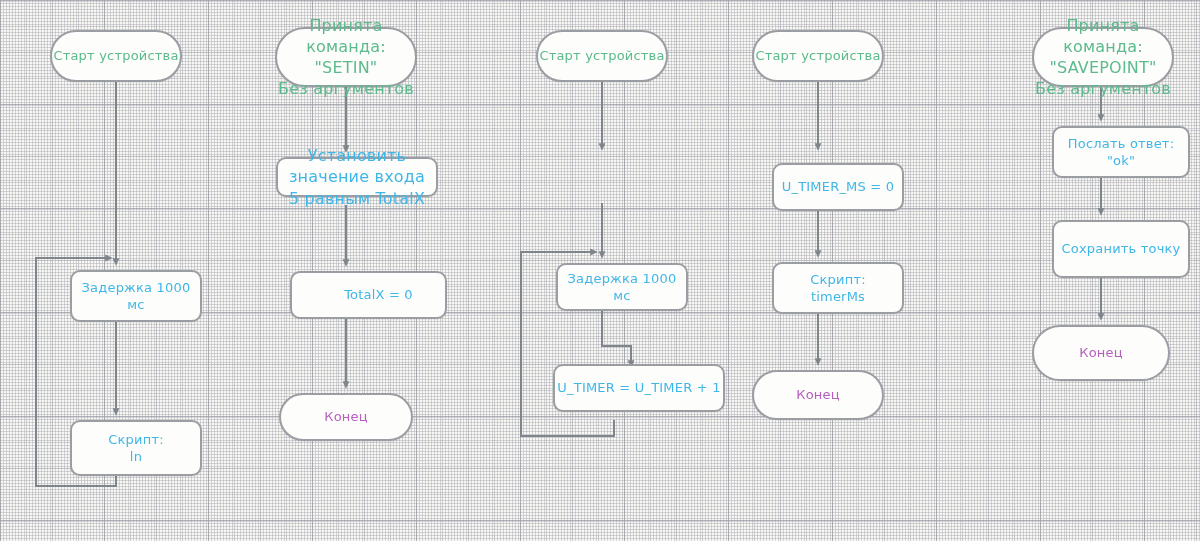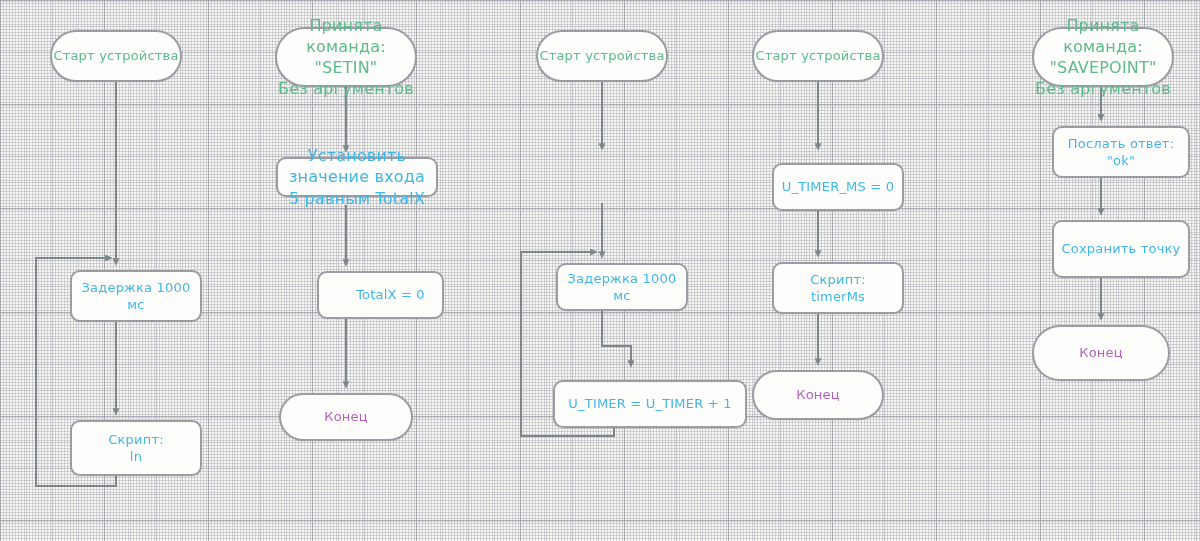--- a/index.html
+++ b/index.html
@@ -136,26 +136,26 @@
   <div class="node pill fs-11 t-start" style="left:50px;top:30px;width:132px;height:52px;">Старт устройства</div>
   <div class="node rect fs-11 t-action" style="left:50px;top:270px;width:132px;height:52px;">Задержка 1000 мс</div>
   <div class="node rect fs-11 t-action" style="left:50px;top:420px;width:132px;height:56px;">Скрипт:
 ln</div>
 
   <div class="node pill fs-10 t-start" style="left:275px;top:27px;width:142px;height:60px;">Принята команда:
 "SETIN"
 Без аргументов</div>
   <div class="node rect fs-10 t-action" style="left:256px;top:157px;width:162px;height:40px;">Установить значение входа
 5 равным TotalX</div>
-  <div class="node rect fs-11 t-action" style="left:297px;top:271px;width:127px;height:48px;padding-left:20px;">TotalX = 0</div>
+  <div class="node rect fs-11 t-action" style="left:270px;top:271px;width:157px;height:48px;padding-left:20px;">TotalX = 0</div>
   <div class="node pill fs-11 t-end" style="left:279px;top:393px;width:134px;height:48px;">Конец</div>
 
   <div class="node pill fs-11 t-start" style="left:536px;top:30px;width:132px;height:52px;">Старт устройства</div>
   <div class="node rect fs-11 t-action" style="left:536px;top:263px;width:132px;height:48px;">Задержка 1000 мс</div>
-  <div class="node rect fs-11 t-action" style="left:533px;top:380px;width:194px;height:48px;">U_TIMER = U_TIMER + 1</div>
+  <div class="node rect fs-11 t-action" style="left:533px;top:364px;width:172px;height:48px;">U_TIMER = U_TIMER + 1</div>
 
   <div class="node pill fs-11 t-start" style="left:752px;top:30px;width:132px;height:52px;">Старт устройства</div>
   <div class="node rect fs-11 t-action" style="left:752px;top:163px;width:132px;height:48px;">U_TIMER_MS = 0</div>
   <div class="node rect fs-11 t-action" style="left:752px;top:262px;width:132px;height:52px;">Скрипт:
 timerMs</div>
   <div class="node pill fs-11 t-end" style="left:752px;top:370px;width:132px;height:50px;">Конец</div>
 
   <div class="node pill fs-10 t-start" style="left:1032px;top:27px;width:142px;height:60px;">Принята команда:
 "SAVEPOINT"
 Без аргументов</div>

